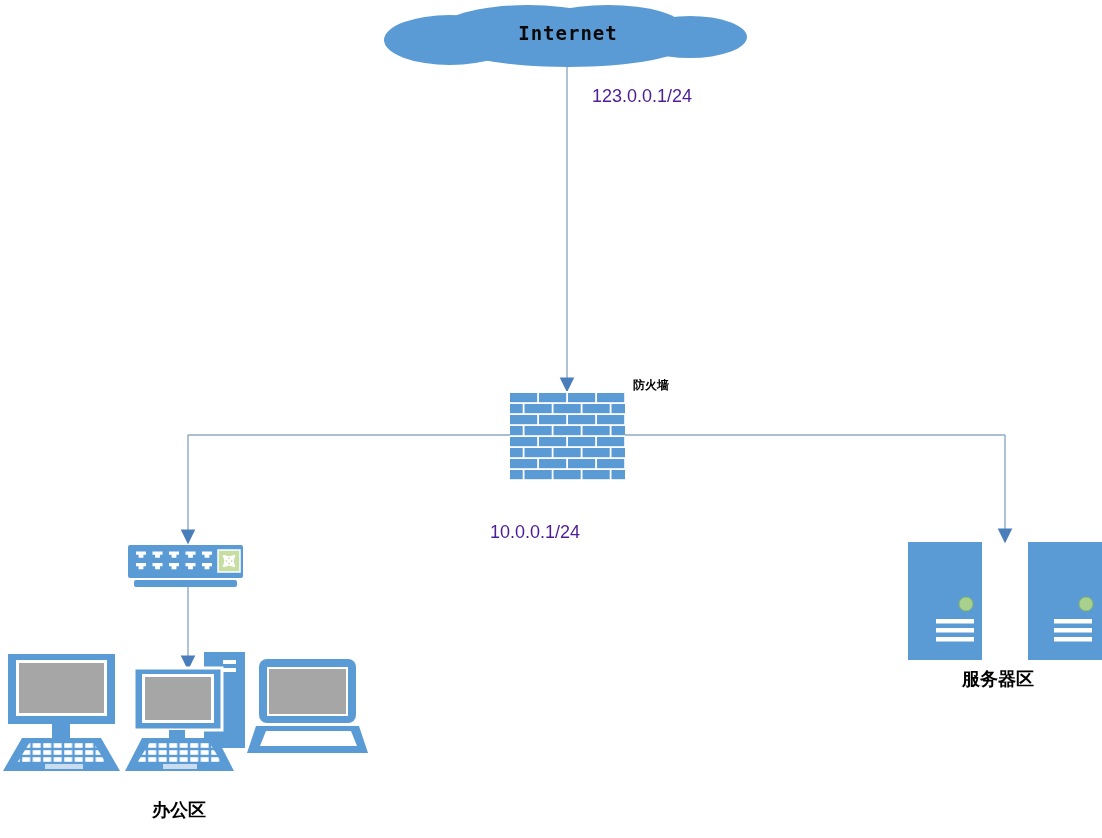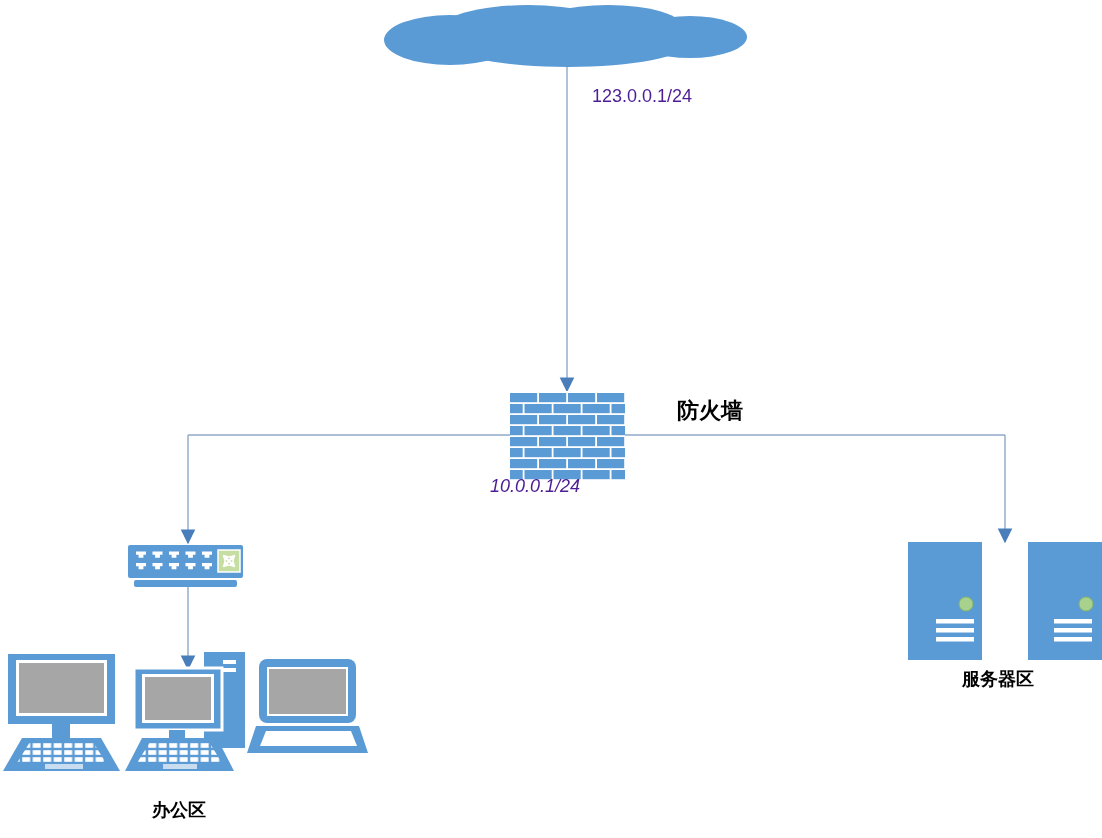--- a/index.html
+++ b/index.html
@@ -167,18 +167,19 @@
 
     <g>
       <rect class="f-blue" x="1028" y="542" width="74" height="118"></rect>
       <circle class="f-led" cx="1086" cy="604" r="7"></circle>
       <rect class="f-white" x="1054" y="619" width="38" height="4.5"></rect>
       <rect class="f-white" x="1054" y="628" width="38" height="4.5"></rect>
       <rect class="f-white" x="1054" y="637" width="38" height="4.5"></rect>
     </g>
   </svg>
 
+  <div class="cloud-text">Internet</div>
   <div class="lbl ip" style="left:592px;top:86px;">123.0.0.1/24</div>
-  <div class="lbl bold" style="left:633px;top:396px;font-size:22px;margin-left:44px;">防火墙</div>
-  <div class="lbl ip" style="left:490px;top:476px;font-style:italic;">10.0.0.1/24</div>
+  <div class="lbl bold" style="left:633px;top:377px;font-size:12px;">防火墙</div>
+  <div class="lbl ip" style="left:490px;top:522px;">10.0.0.1/24</div>
   <div class="lbl zone" style="left:152px;top:798px;">办公区</div>
   <div class="lbl zone" style="left:962px;top:667px;">服务器区</div>
 </div>
 
 </body></html>

